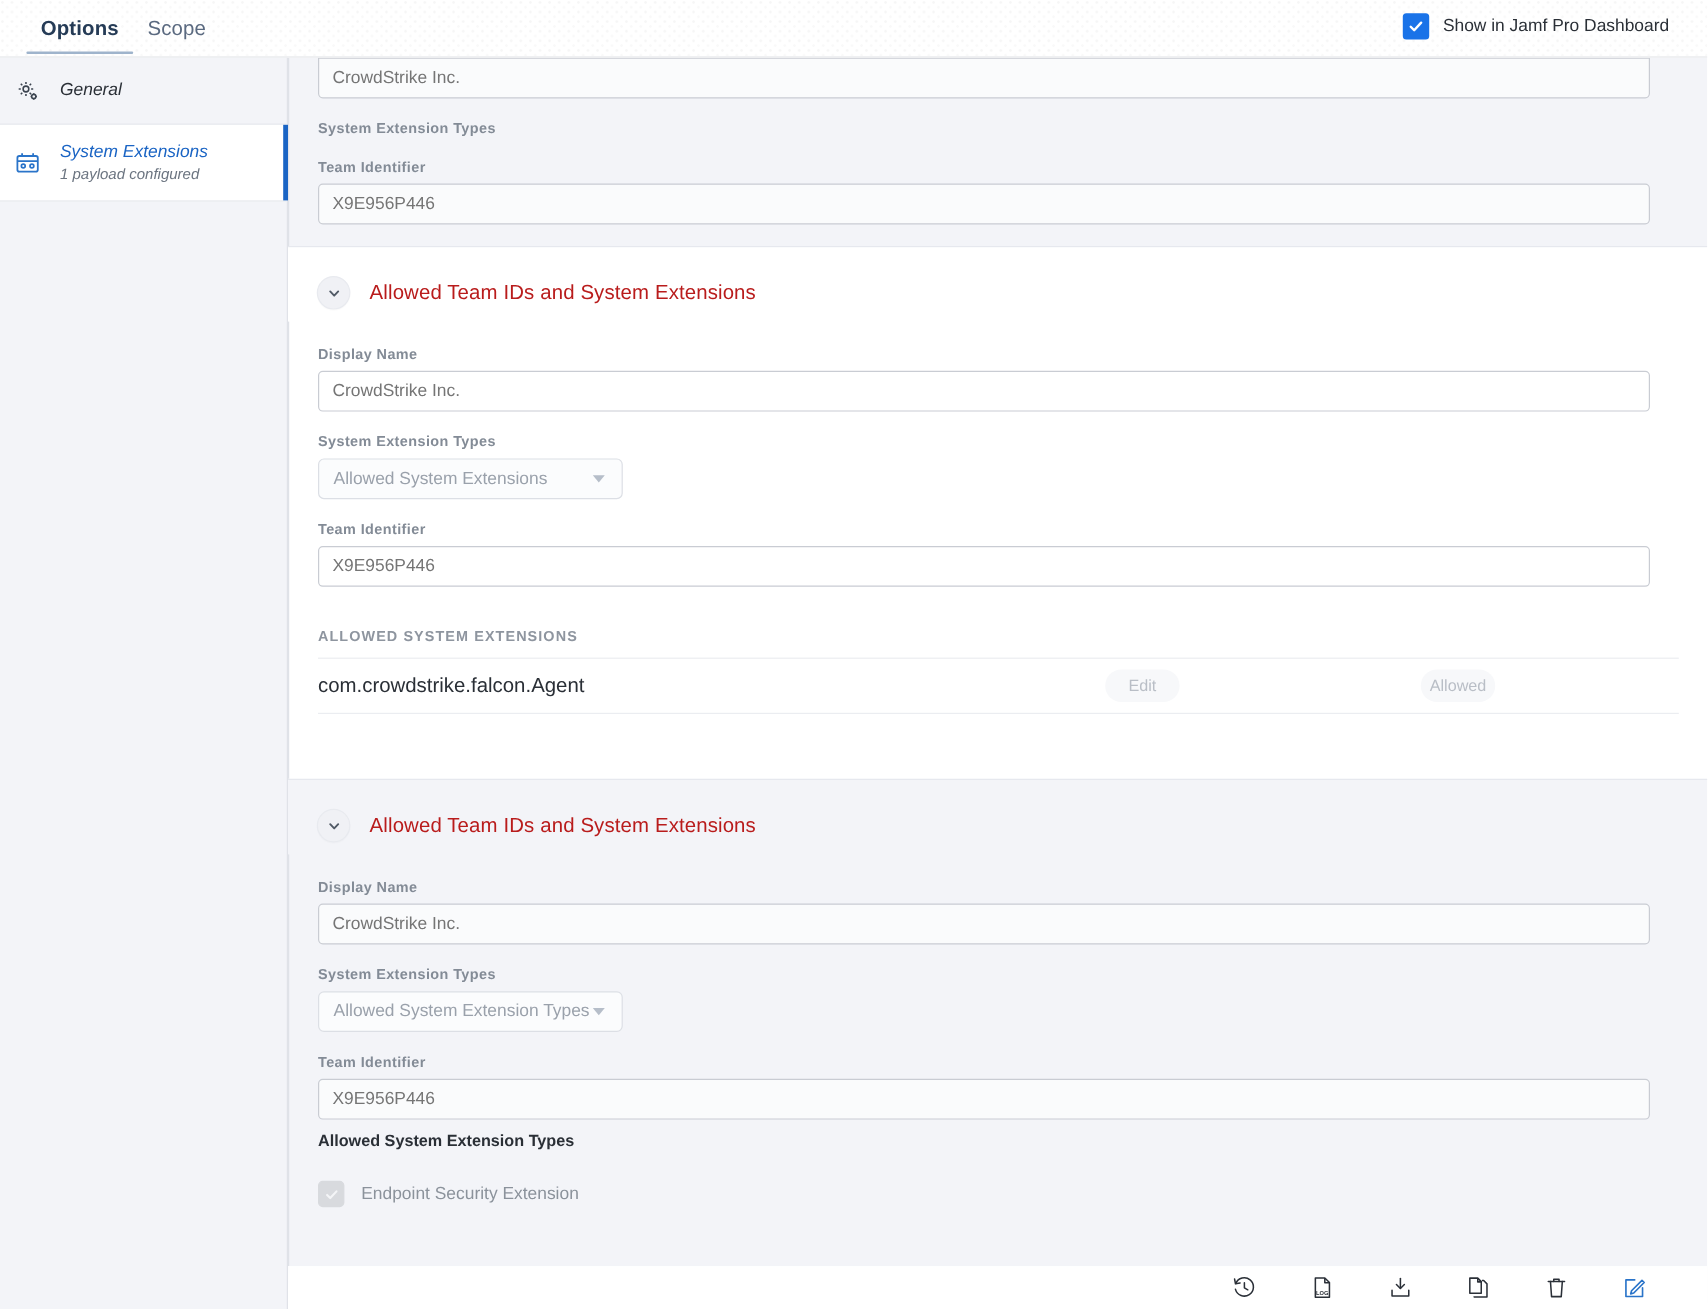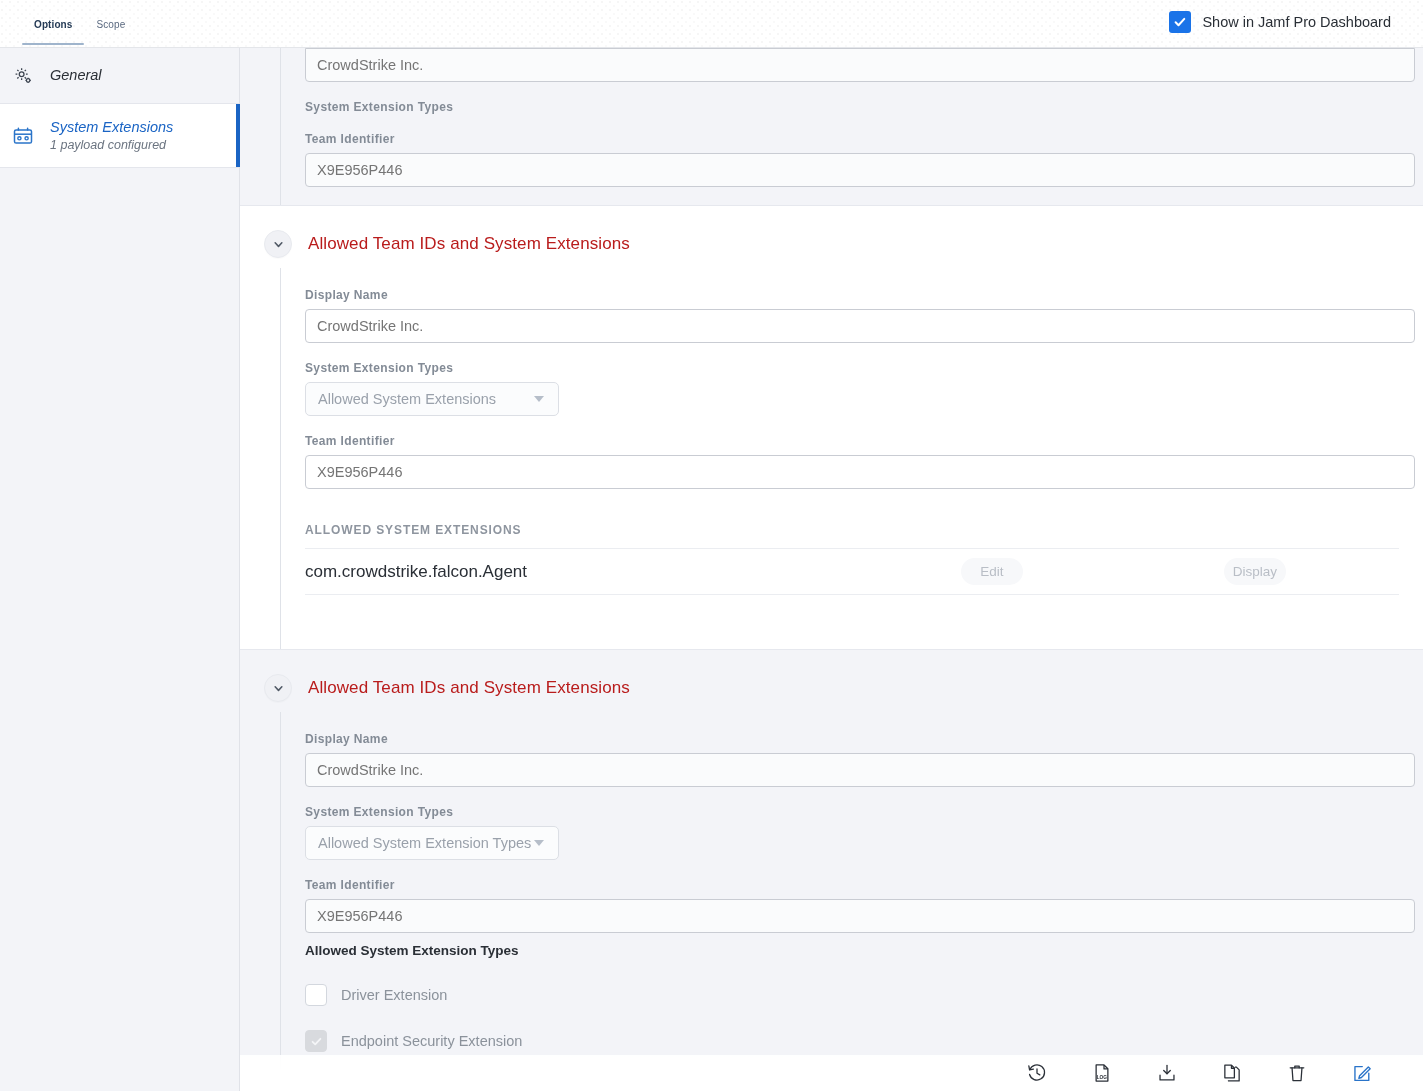--- a/index.html
+++ b/index.html
@@ -40,21 +40,21 @@
   .tabs {
     display: flex;
     align-items: flex-start;
     height: 48px;
     padding-left: 22px;
   }
   .tab {
     height: 48px;
     display: flex;
     align-items: center;
-    font-size: 10px;
+    font-size: 17px;
     color: #5b6a80;
     padding: 0 12px;
     cursor: pointer;
     letter-spacing: 0.1px;
     position: relative;
   }
   .tab.active {
     color: #253b56;
     font-weight: bold;
   }
@@ -180,21 +180,20 @@
     flex: none;
     box-shadow: 0 1px 1px rgba(0,0,0,0.02);
   }
   .sec-title {
     font-size: 17px;
     color: #b91c1c;
     letter-spacing: 0.1px;
   }
 
   .sec-body {
-    margin-left: 40px;
     border-left: 1px solid #dfe2e8;
     padding: 20px 24px 22px 24px;
   }
   .section.top-cut .sec-body { padding-top: 0; }
 
   .field { margin-bottom: 18px; }
   .field:last-child { margin-bottom: 0; }
 
   .flabel {
     font-size: 12px;
@@ -467,21 +466,21 @@
         </div>
 
         <div class="tbl-head">ALLOWED SYSTEM EXTENSIONS</div>
 
         <div class="tbl-row">
           <div class="tbl-cell-name">com.crowdstrike.falcon.Agent</div>
           <div class="btn-edit-wrap">
             <button class="pill-btn">Edit</button>
           </div>
           <div class="btn-delete-wrap">
-            <button class="pill-btn">Display</button>
+            <button class="pill-btn">Allowed</button>
           </div>
         </div>
 
         <div class="tbl-foot"></div>
 
       </div>
     </div>
 
     <div class="section tinted">
       <div class="sec-head">
@@ -508,24 +507,20 @@
           </div>
         </div>
 
         <div class="field" style="margin-bottom:10px;">
           <label class="flabel">Team Identifier</label>
           <input class="tinput" type="text" readonly="" placeholder="X9E956P446" style="">
         </div>
 
         <div class="cbgroup-title">Allowed System Extension Types</div>
 
-        <div class="cbrow">
-          <span class="cbbox"></span>
-          <span class="cblabel">Driver Extension</span>
-        </div>
 
         <div class="cbrow">
           <span class="cbbox checked-disabled">
             <svg width="13" height="13" viewBox="0 0 14 14" aria-hidden="true">
               <path d="M2.8 7.3 L5.6 10.1 L11.2 4.1" fill="none" stroke="#f4f5f7" stroke-width="1.9" stroke-linecap="round" stroke-linejoin="round"></path>
             </svg>
           </span>
           <span class="cblabel">Endpoint Security Extension</span>
         </div>
 

